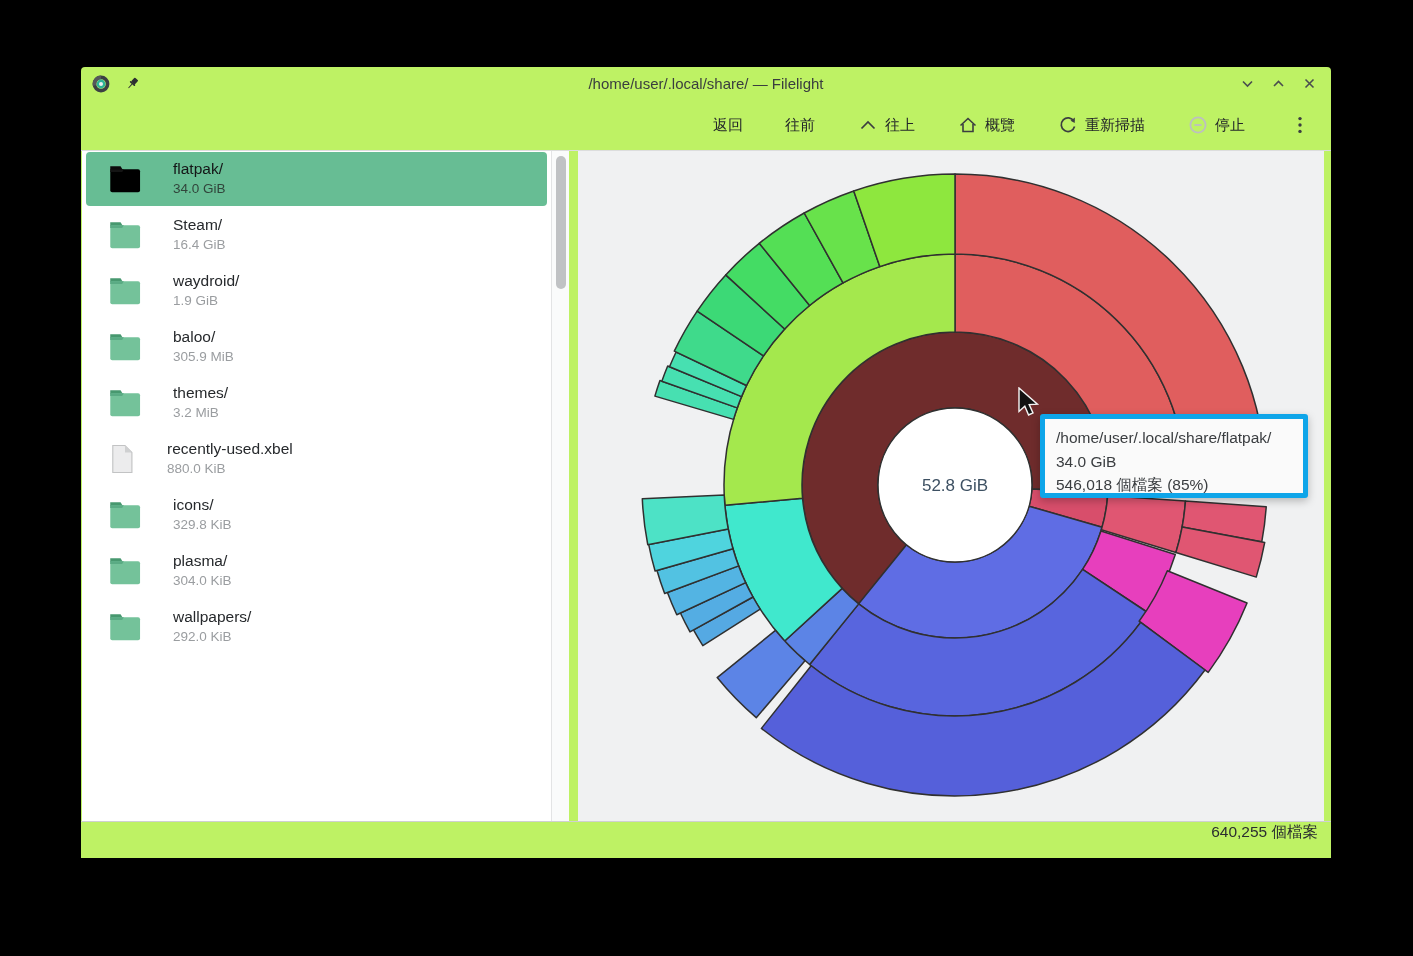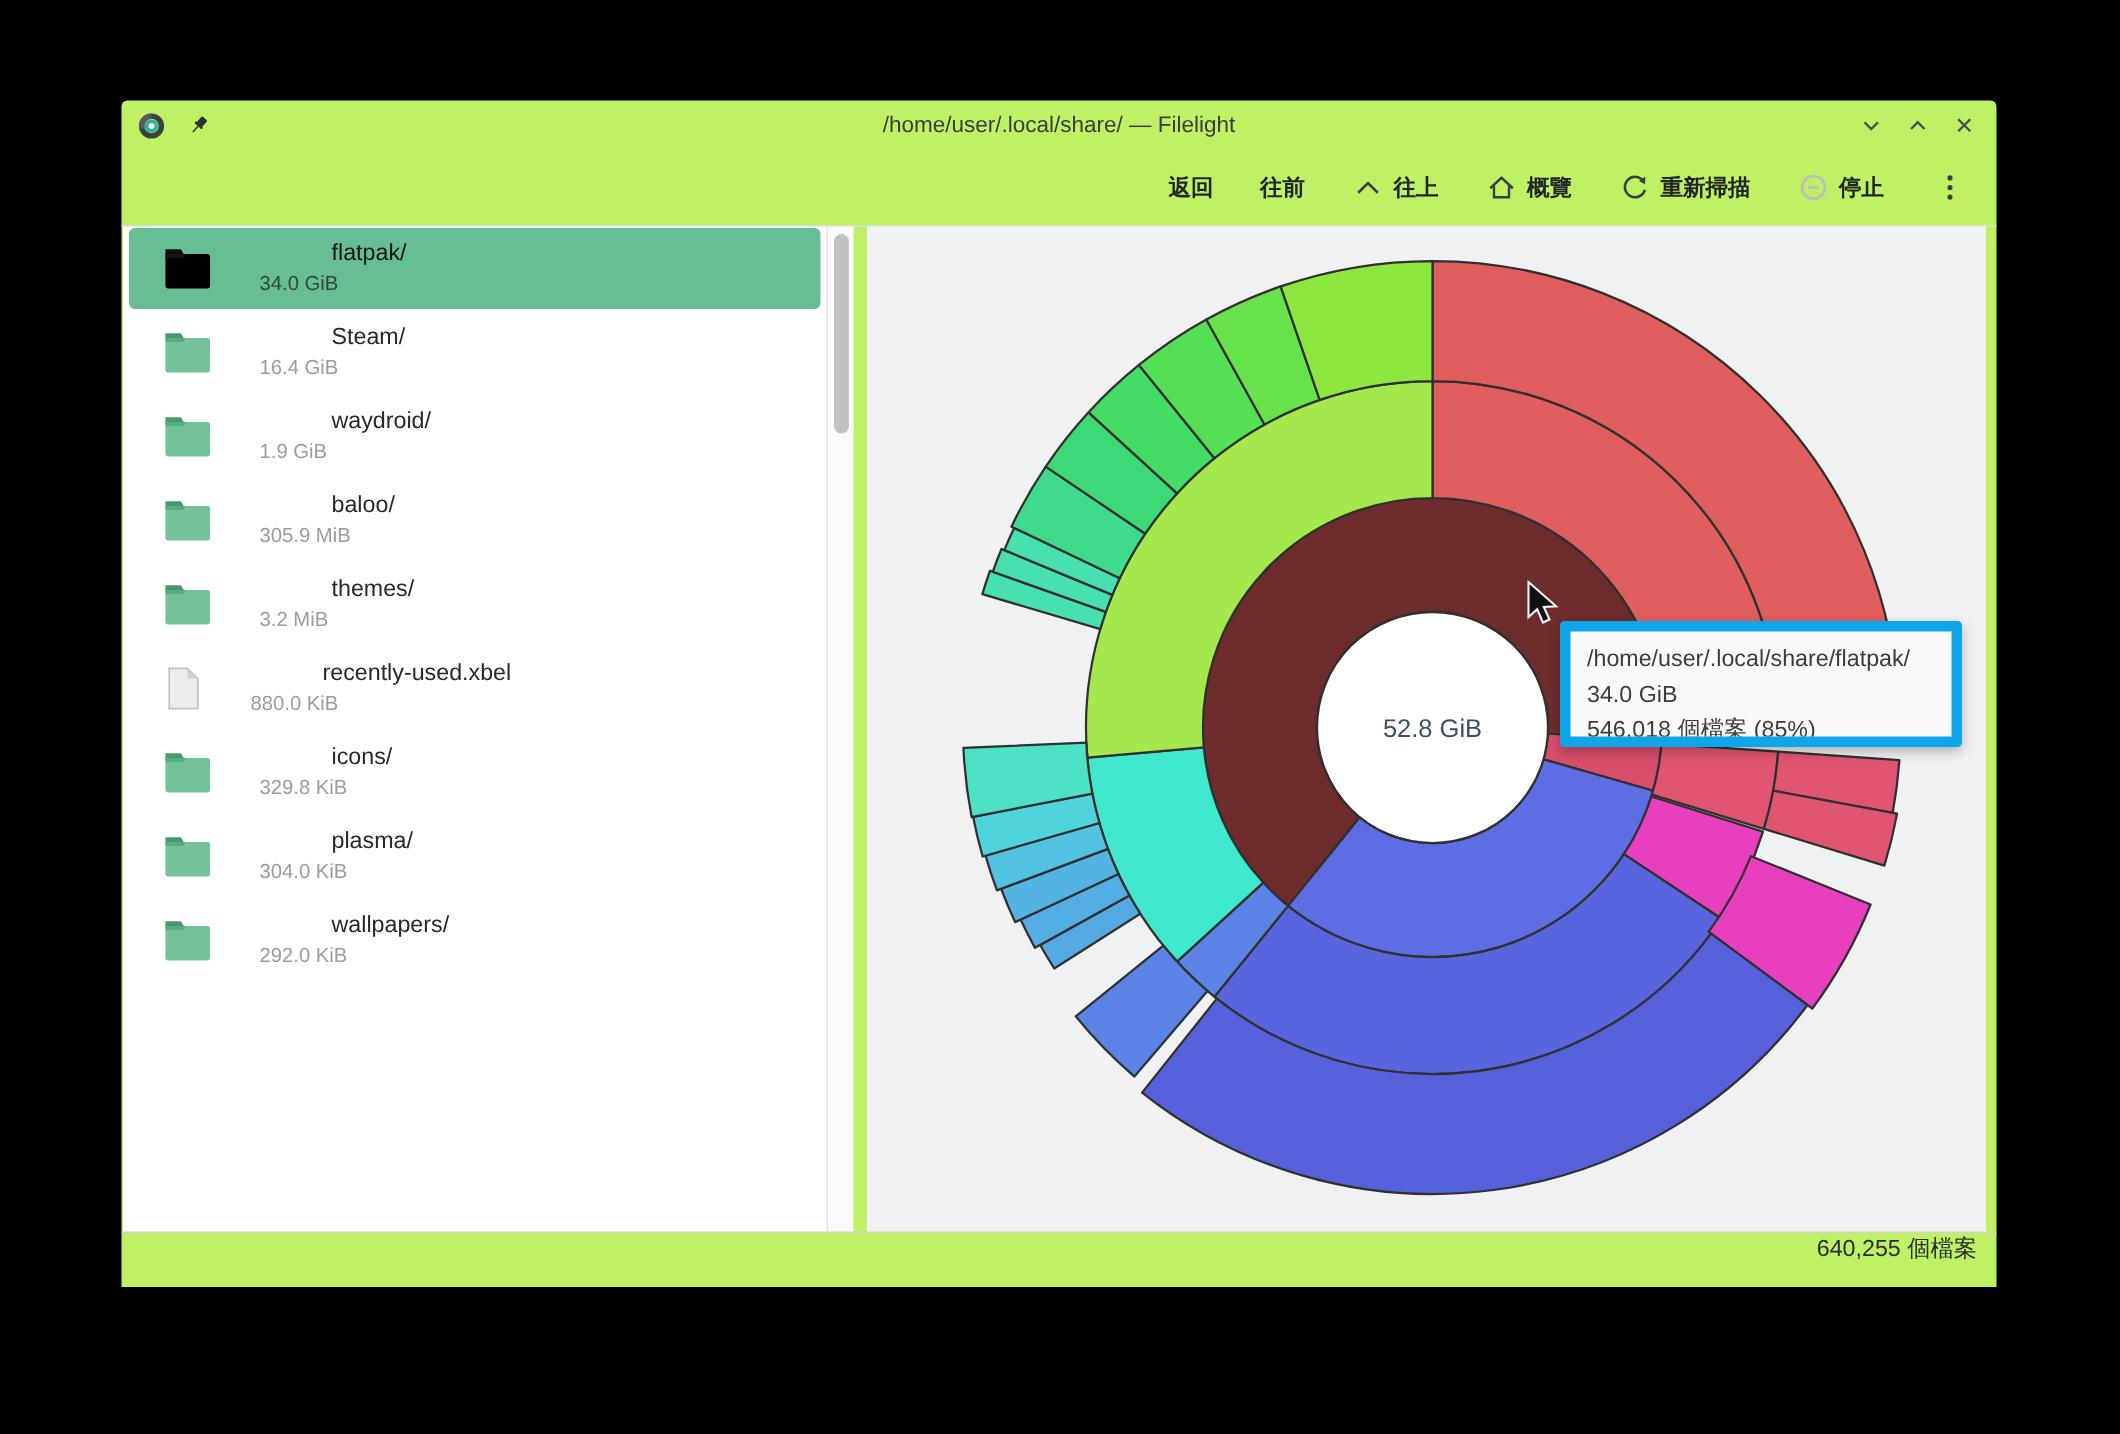--- a/index.html
+++ b/index.html
@@ -17,58 +17,58 @@
   .tb-left{display:flex;align-items:center;gap:15px;padding-left:11px;}
   .tb-title{
     position:absolute;left:0;right:0;text-align:center;font-size:15px;color:#3a3d3f;
     pointer-events:none;
   }
   .tb-controls{margin-left:auto;display:flex;align-items:center;gap:13px;padding-right:13px;z-index:2;}
   .tb-btn{width:18px;height:18px;display:flex;align-items:center;justify-content:center;}
   
   #toolbar{
     height:50px;display:flex;align-items:center;justify-content:flex-end;
-    gap:31px;padding-right:20px;flex:0 0 auto;font-weight:bold;
+    gap:42px;padding-right:20px;flex:0 0 auto;
   }
   .tool-btn{display:flex;align-items:center;gap:6px;font-size:15px;color:#232629;}
   .tool-btn svg{flex:0 0 auto;}
   .kebab{padding-left:2px;}
   
   #content{flex:1 1 auto;position:relative;border-top:1px solid #dcdddd;}
   #sidebar{
     position:absolute;left:1px;top:0;width:469px;bottom:0;background:#ffffff;
     overflow:hidden;border-right:1px solid #e3e4e5;
   }
   .row{height:56px;display:flex;align-items:center;padding:0 4px;box-sizing:border-box;}
   .row-inner{
     display:flex;align-items:center;width:100%;height:54px;border-radius:4px;
     padding-left:19px;box-sizing:border-box;
   }
   .row.selected .row-inner{background:#67bd94;}
   .row-icon{width:40px;height:36px;margin-right:28px;flex:0 0 auto;}
   .row-text{display:flex;flex-direction:column;line-height:20px;}
-  .row-name{font-size:15.5px;color:#26292c;margin-left:48px;}
+  .row-name{font-size:15.5px;color:#26292c;}
   .row-size{font-size:13.5px;color:#9a9da0;}
   .row.selected .row-name{color:#141617;}
   .row.selected .row-size{color:#31453b;}
   #scrollbar{
     position:absolute;left:471px;top:0;width:17px;bottom:0;background:#fafbfb;
   }
   #scroll-thumb{
     position:absolute;left:3.5px;top:5px;width:10px;height:133px;border-radius:5px;background:#c0c2c4;
   }
   #chart-area{
     position:absolute;left:497px;top:0;width:746px;bottom:0;background:#f0f1f2;overflow:hidden;
   }
   #chart-svg{position:absolute;left:0;top:0;}
   #center-label{font-size:17px;fill:#3d5062;}
   
   #tooltip{
     position:absolute;left:462px;top:263px;width:268px;height:84px;box-sizing:border-box;
-    background:#fafafa;border:7px solid #0ea5e9;border-radius:3px;
+    background:#fafafa;border:5px solid #0ea5e9;border-radius:3px;
     box-shadow:0 3px 8px rgba(0,0,0,.25);padding:7px 11px;z-index:5;
     font-size:15.5px;color:#3a3d40;line-height:23.5px;white-space:nowrap;overflow:hidden;
   }
   #cursor{position:absolute;left:439px;top:236px;z-index:6;pointer-events:none;}
   
   #statusbar{
     height:36px;flex:0 0 auto;border-top:1px solid #cfd0d1;display:flex;align-items:flex-start;
     justify-content:flex-end;padding-right:13px;font-size:15.5px;color:#2b2e30;
   }
 </style>

